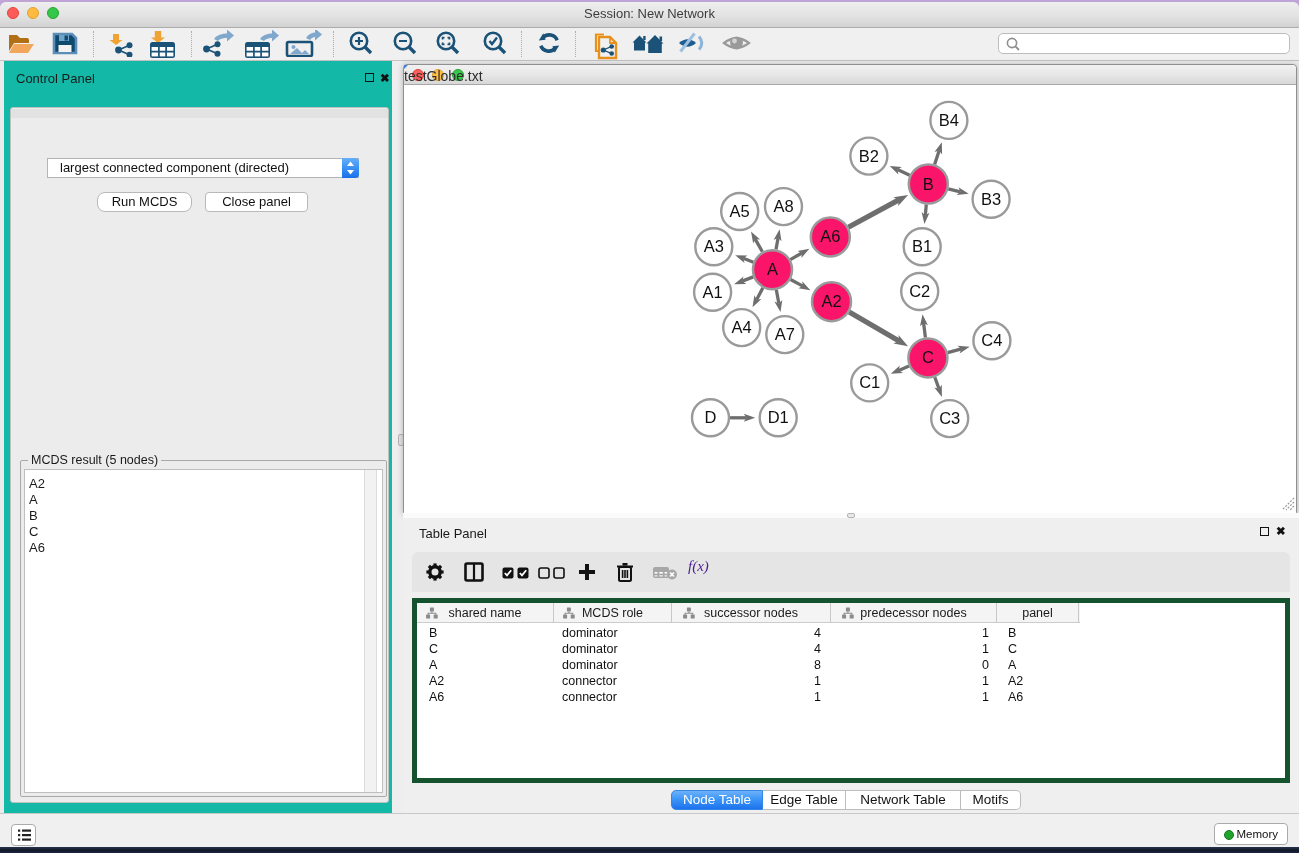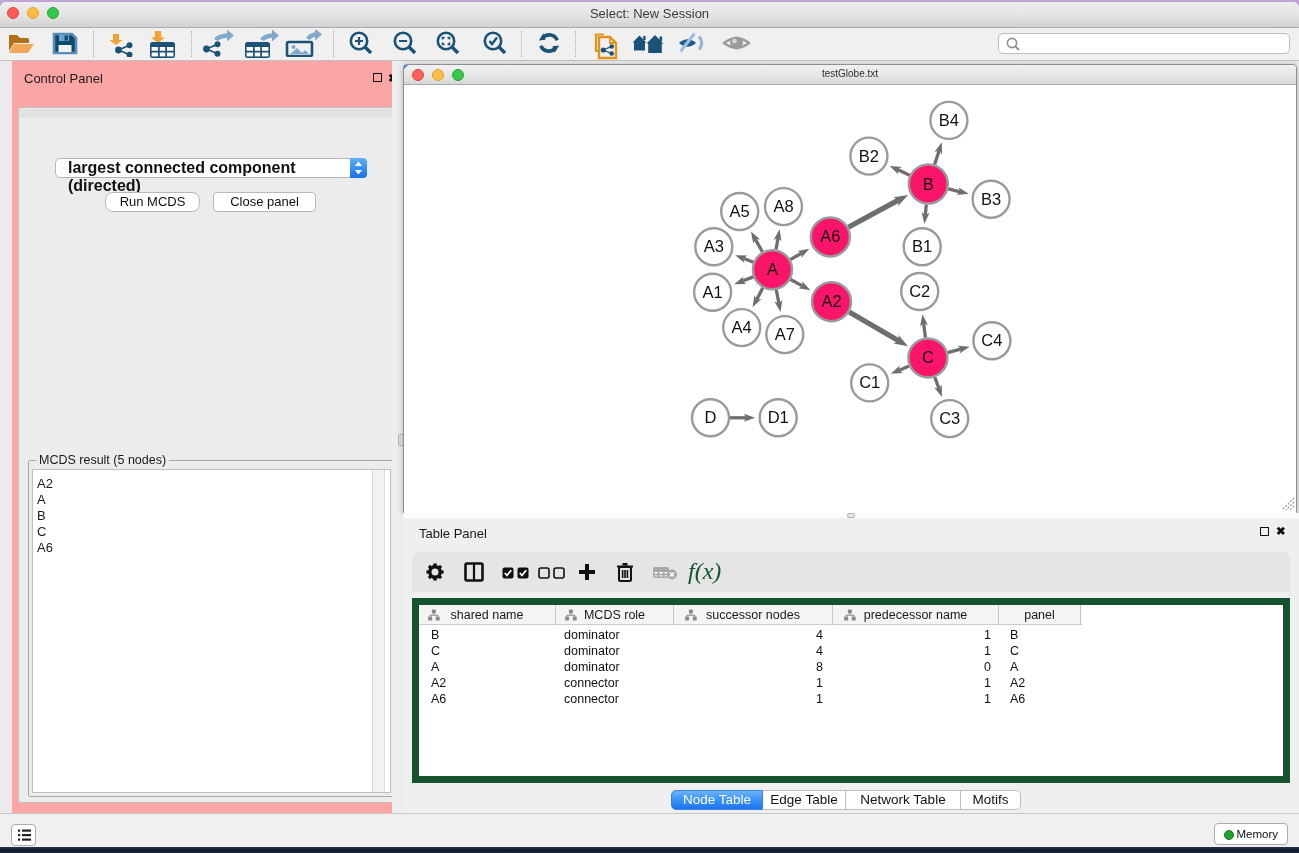--- a/index.html
+++ b/index.html
@@ -26,39 +26,39 @@
   background:#f0f0f0; border-bottom:1px solid #c2c2c2; }
 .tsep { position:absolute; top:3px; height:26px; width:0;
   border-left:1px dotted #aaaaaa; }
 #searchbox { position:absolute; left:998px; top:5px; width:292px; height:21px;
   background:#ffffff; border:1px solid #bcbcbc; border-radius:5px; }
 
 
 #main { position:absolute; left:0; top:59px; width:1299px; height:752px; background:#ebebeb; }
 
 
-#cp { position:absolute; left:12px; top:0; width:391px; height:752px; background:#fca5a5; }
+#cp { position:absolute; left:4px; top:0; width:391px; height:752px; background:#14b8a6; }
 #cp .hdr { position:absolute; left:12px; top:10px; font-size:13px; color:#1a1a1a; }
 .float-btn { position:absolute; top:12px; width:9px; height:9px; border:1.5px solid #111; }
 .close-x { position:absolute; top:10px; font-size:11.5px; font-weight:bold; color:#111; }
 #cp-pane { position:absolute; left:6px; top:46px; width:379px; height:696px;
   background:#ececec; border:1px solid #c0c0c0; border-radius:3px; }
 .tabs { position:absolute; height:20px; display:flex; }
 .tab { height:20px; border:1px solid #bdbdbd; border-left:none; background:#ffffff;
   font-size:13.5px; color:#111; text-align:center; line-height:19px; }
 .tab.first { border-left:1px solid #bdbdbd; border-radius:5px 0 0 5px; }
 .tab.last { border-radius:0 5px 5px 0; }
 .tab.sel { background:linear-gradient(180deg,#6db2fa 0%,#3c96f7 45%,#1d72ee 100%);
   color:#ffffff; border-color:#3585e4; }
 #cp-tabs { left:78px; top:35px; }
 #opt-label { position:absolute; left:0; width:379px; top:74px; text-align:center;
   font-size:13px; color:#1a1a1a; }
 #combo { position:absolute; left:43px; top:97px; width:312px; height:20px; background:#ffffff;
-  border:1px solid #b4b4b4; border-radius:5px; font-size:16px; color:#111; line-height:18px;
-  padding-left:12px;font-weight:bold; }
+  border:1px solid #b4b4b4; border-radius:0; font-size:13px; color:#111; line-height:18px;
+  padding-left:12px; }
 #combo .step { position:absolute; right:-1px; top:-1px; width:17px; height:20px;
   background:linear-gradient(180deg,#66aef9 0%,#3b92f5 48%,#1a6fe9 100%);
   border-radius:0 4px 4px 0; }
 .btn { position:absolute; height:20px; background:#ffffff;
   border:1px solid #b9b9b9; border-radius:4px; font-size:13px; color:#111;
   text-align:center; line-height:18px; }
 #fieldset { position:absolute; left:16px; top:399px; width:367px; height:337px;
   border:1px solid #a9a9a9; border-radius:2px; }
 #fieldset .legend { position:absolute; left:7px; top:-8px; background:#ececec;
   padding:0 3px; font-size:12.5px; color:#1a1a1a; }
@@ -80,31 +80,31 @@
 #netwin { position:absolute; left:403px; top:3px; width:894px; height:449px;
   background:#ffffff; border:1px solid #8f8f8f; border-radius:4px 4px 0 0;
   box-shadow:0 1px 6px rgba(0,0,0,0.25); }
 #nw-title { position:absolute; left:0; top:0; width:892px; height:20px;
   background:linear-gradient(180deg,#f1f1f1 0%,#e6e6e6 55%,#d7d7d7 100%);
   border-bottom:1px solid #a8a8a8; border-radius:4px 4px 0 0; }
 #nw-title .tl { top:4px; }
 #nw-title .t1 { left:8px;  background:#fb615c; border:1px solid #e2443f; }
 #nw-title .t2 { left:28px; background:#fdbd44; border:1px solid #e0a135; }
 #nw-title .t3 { left:48px; background:#38c64d; border:1px solid #2aa334; }
-#nw-title .title { position:absolute; left:0; right:0; top:2.5px; text-align:center;
-  font-size:10px; color:#2e2e2e; }
+#nw-title .title { position:absolute; left:0; right:0; top:2.5px; 
+  font-size:14px; color:#2e2e2e; }
 #nw-canvas { position:absolute; left:0; top:20px; width:892px; height:428px; background:#ffffff; }
 
 
 #tp { position:absolute; left:403px; top:457px; width:896px; height:295px; background:#efefef; }
 #tp .hdr { position:absolute; left:16px; top:8px; font-size:13px; color:#1a1a1a; }
 #tp-toolbar { position:absolute; left:9px; top:34px; width:878px; height:40px;
   background:#e5e5e5; border-radius:6px 6px 0 0; }
 #tp-table { position:absolute; left:9px; top:80px; width:878px; height:185px;
-  background:#ffffff; border:7px solid #14532d; }
+  background:#ffffff; border:5px solid #14532d; }
 #tp-thead { position:absolute; left:0; top:0; width:663px; height:20px; background:#f4f4f4;
   border-bottom:1px solid #cccccc; }
 #tp-thead .col { position:absolute; top:0; height:20px; border-right:1px solid #c8c8c8;
   font-size:12.5px; color:#1a1a1a; text-align:center; line-height:20px; }
 #tp-rows { position:absolute; left:0; top:22px; width:876px; font-size:12.5px; color:#111; }
 #tp-rows .cell { position:absolute; height:16px; line-height:16px; }
 #tp-tabs { left:268px; top:272px; }
 #tp .tab { line-height:18px; }
 
 
@@ -121,21 +121,21 @@
 .icon { position:absolute; }
 </style>
 </head>
 <body>
 <div id="desktop-bottom"></div>
 <div id="app">
   <div id="titlebar">
     <div class="tl t1"></div>
       <div class="tl t2"></div>
       <div class="tl t3"></div>
-    <div class="title">Select: New Session</div>
+    <div class="title">Session: New Network</div>
   </div>
   <div id="toolbar">
     <svg class="icon" style="left:7px;top:4px" width="29" height="23" viewBox="0 0 29 23">
 <path d="M2 3 L10 3 L13 6 L20 6 Q22 6 22 8 L22 11 L7 11 L2 19 Z" fill="#b36f14"></path>
 <path d="M7 12 L27 12 L21 21 L2 21 Z" fill="#f2a65a"></path>
       </svg>
 <svg class="icon" style="left:52px;top:4px" width="26" height="23" viewBox="0 0 26 23">
 <path d="M2 2 L20 2 L24 6 L24 21 L2 21 Z" fill="#0e4a6e" stroke="#5b8db8" stroke-width="2.6"></path>
 <rect x="7" y="3" width="10" height="6" fill="#6fa3c8"></rect>
 <rect x="12.5" y="3.5" width="3.4" height="5" fill="#0e4a6e"></rect>
@@ -453,28 +453,28 @@
               <rect x="2.6" y="6" width="12.8" height="4.4" fill="#fff"></rect>
               <g stroke="#a7a7a7" stroke-width="1.8">
                 <line x1="6.3" y1="6" x2="6.3" y2="12"></line>
                 <line x1="11.7" y1="6" x2="11.7" y2="12"></line>
                 <line x1="1" y1="8.5" x2="17" y2="8.5"></line>
               </g>
             </g>
 <circle cx="20" cy="8.5" r="5" fill="#a7a7a7"></circle>
 <path d="M18 6.5 L22 10.5 M22 6.5 L18 10.5" stroke="#fff" stroke-width="1.6"></path>
           </svg>
-<div style="position:absolute;left:276px;top:6px;font-family:'Liberation Serif',serif;font-style:italic;font-size:24px;color:#14532d;">f(x)</div>
+<div style="position:absolute;left:276px;top:6px;font-family:'Liberation Serif',serif;font-style:italic;font-size:15px;color:#4c1d95;">f(x)</div>
         </div>
       <div id="tp-table">
         <div id="tp-thead">
           <div class="col" style="left:0;width:137px">shared name</div>
           <div class="col" style="left:137px;width:118px">MCDS role</div>
           <div class="col" style="left:255px;width:159px">successor nodes</div>
-          <div class="col" style="left:414px;width:166px">predecessor name</div>
+          <div class="col" style="left:414px;width:166px">predecessor nodes</div>
           <div class="col" style="left:580px;width:82px;border-right:1px solid #c8c8c8;">panel</div>
           <svg class="icon" style="left:8px;top:4px" width="14" height="12" viewBox="0 0 13.4 12">
               <g fill="#8a8a8a">
                 <rect x="4.6" y="0.5" width="4" height="4" rx="0.6"></rect>
                 <rect x="0.8" y="7.5" width="4" height="4" rx="0.6"></rect>
                 <rect x="8.4" y="7.5" width="4" height="4" rx="0.6"></rect>
                 <path d="M6.6 4.5 L6.6 6.2 M2.8 7.5 L2.8 6.2 L10.4 6.2 L10.4 7.5" stroke="#8a8a8a" stroke-width="1.1" fill="none"></path>
               </g>
             </svg>
 <svg class="icon" style="left:145px;top:4px" width="14" height="12" viewBox="0 0 13.4 12">

